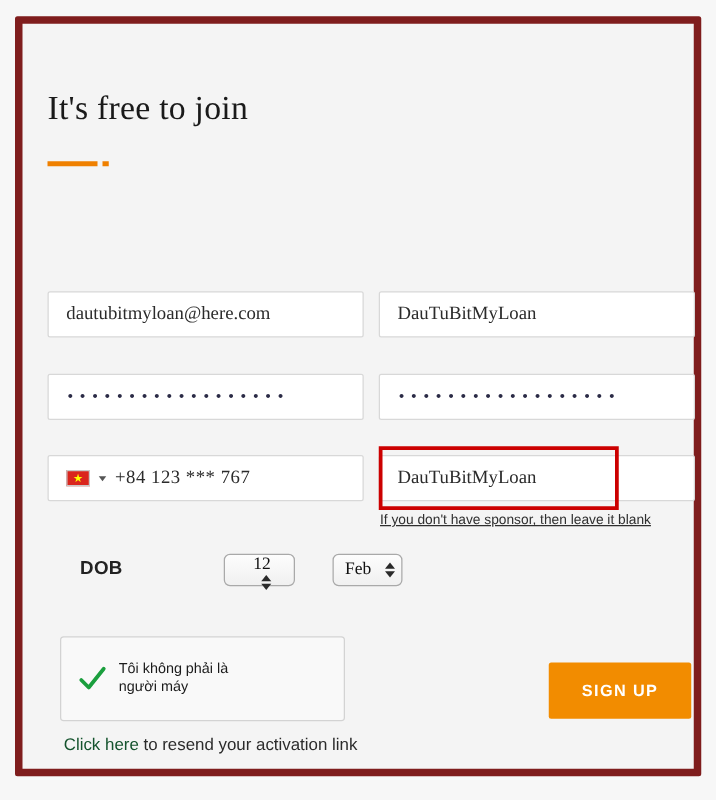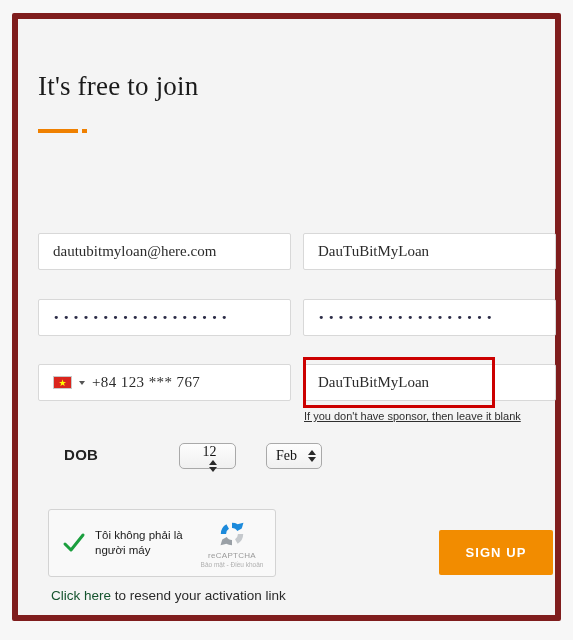--- a/index.html
+++ b/index.html
@@ -323,32 +323,20 @@
         <span class="up"></span>
         <span class="dn"></span>
       </span>
     </div>
 
     <div class="captcha">
       <svg class="check-mark" viewBox="0 0 24 24">
         <path d="M3 13 L9 19 L21 4" fill="none" stroke="#1b9f3e" stroke-width="3" stroke-linecap="round" stroke-linejoin="round"></path>
       </svg>
       <div class="captcha-label">Tôi không phải là người máy</div>
-      <div class="captcha-brand">
-        <svg class="rc-logo" viewBox="0 0 40 40">
-          <path d="M20 6 a14 14 0 0 1 12.2 7.1 l-5.6 3.2 A7.6 7.6 0 0 0 20 12.6 Z" fill="#1c8adb"></path>
-          <path d="M32.2 13.1 l2.1 -7.3 l-7.5 2.0 Z" fill="#1c8adb"></path>
-          <path d="M20 34 a14 14 0 0 1 -12.2 -7.1 l5.6 -3.2 A7.6 7.6 0 0 0 20 27.4 Z" fill="#9aa0a6"></path>
-          <path d="M7.8 26.9 l-2.1 7.3 l7.5 -2.0 Z" fill="#9aa0a6"></path>
-          <path d="M34 20 a14 14 0 0 1 -7 12.1 l-3.2 -5.6 A7.6 7.6 0 0 0 27.4 20 Z" fill="#c5c9cd"></path>
-          <path d="M6 20 a14 14 0 0 1 7 -12.1 l3.2 5.6 A7.6 7.6 0 0 0 12.6 20 Z" fill="#1c8adb"></path>
-        </svg>
-        <div class="rc-name">reCAPTCHA</div>
-        <div class="rc-links">Bảo mật - Điều khoản</div>
-      </div>
     </div>
 
     <button class="signup-btn">SIGN UP</button>
 
     <div class="bottom-line">
       <span class="bottom-link">Click here</span><span> to resend your activation link</span>
     </div>
 
   </div>
 </div>

